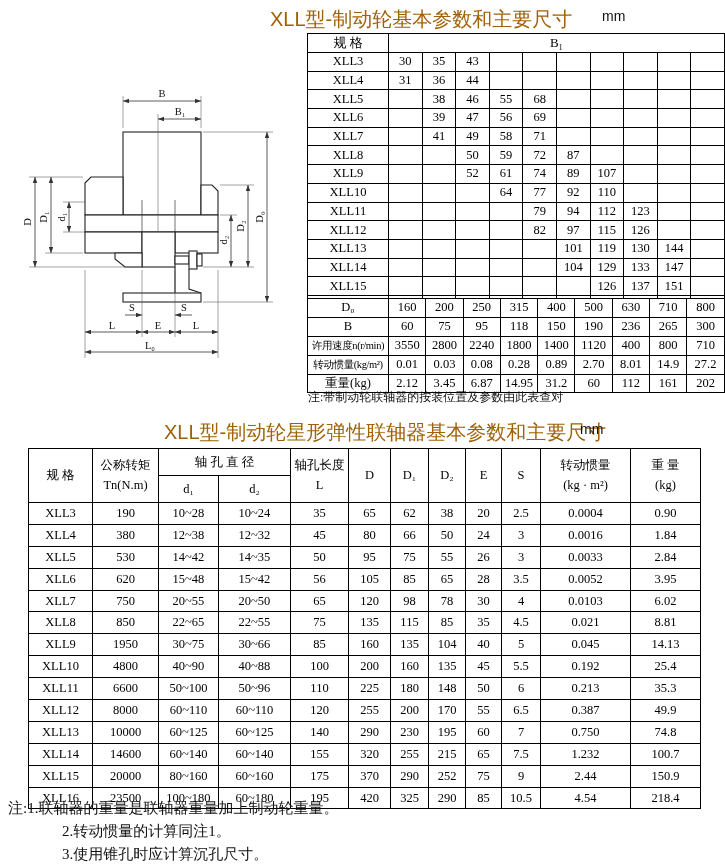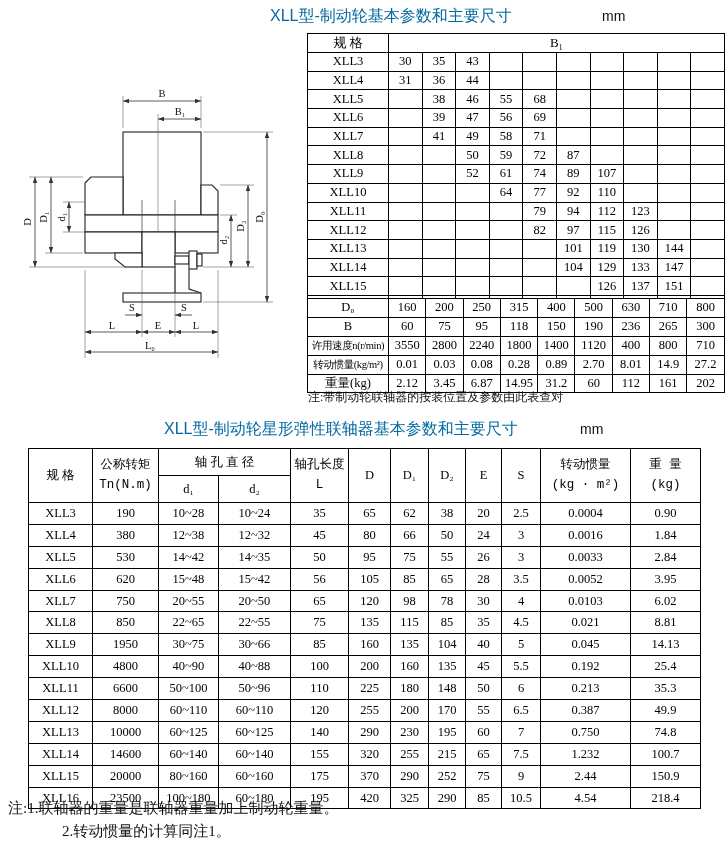--- a/index.html
+++ b/index.html
@@ -1,37 +1,37 @@
 <!DOCTYPE html>
 <html><head>
 <meta charset="utf-8">
 <style>
   html,body{margin:0;padding:0;background:#fff;}
   .page{position:relative;width:725px;height:867px;background:#fff;color:#000;
         font-family:"Liberation Serif","DejaVu Serif",serif;overflow:hidden;}
   .title{position:absolute;font-family:"Liberation Sans","DejaVu Sans",sans-serif;
-         font-size:16px;color:#0369a1;white-space:nowrap;}
+         font-size:20px;color:#a16207;white-space:nowrap;}
   .unit{position:absolute;font-family:"Liberation Sans","DejaVu Sans",sans-serif;
         font-size:14px;color:#111;}
   table{position:absolute;border-collapse:collapse;table-layout:fixed;background:#fff;}
   td,th{border:1px solid #000;text-align:center;vertical-align:middle;padding:0;
         font-weight:normal;font-size:12.5px;white-space:nowrap;overflow:hidden;
         font-family:"Liberation Serif","DejaVu Serif",serif;}
   .t1a{left:307px;top:33px;width:417px;border:1.5px solid #000;}
   .t1a th{height:17.7px;font-size:13px;}
   .t1a td{height:17.7px;}
   .t1b{left:307px;top:298px;width:417px;border:1.5px solid #000;}
   .t1b td{height:17.9px;}
   .t1b tr:nth-child(3) td:first-child,
   .t1b tr:nth-child(4) td:first-child{font-size:10.5px;letter-spacing:-0.4px;}
   .note{position:absolute;font-size:15px;white-space:nowrap;color:#111;}
   .t2{left:28px;top:448px;width:672px;border:1.5px solid #000;}
   .t2 thead th{height:26px;}
   .t2 td{height:20.9px;}
-  .stack span{display:block;line-height:1.55;font-family:Liberation Mono, monospace;}
+  .stack span{display:block;line-height:1.55;}
   svg text{font-family:"Liberation Serif","DejaVu Serif",serif;font-size:10.5px;fill:#111;}
   .dim{stroke:#333;stroke-width:0.8;fill:none;}
   .ext{stroke:#555;stroke-width:0.55;fill:none;}
   .part{stroke:#222;stroke-width:1.1;fill:#fff;}
   .thin{stroke:#333;stroke-width:0.7;fill:none;}
 </style>
 </head>
 <body>
 
 <div class="page">
@@ -652,14 +652,15 @@
           <td>85</td>
           <td>10.5</td>
           <td>4.54</td>
           <td>218.4</td>
         </tr>
       </tbody>
   </table>
 
   <div class="note" style="left:8px;top:799px;">注:1.联轴器的重量是联轴器重量加上制动轮重量。</div>
   <div class="note" style="left:62px;top:822px;">2.转动惯量的计算同注1。</div>
+  <div class="note" style="left:62px;top:845px;">3.使用锥孔时应计算沉孔尺寸。</div>
 
 </div>
 
 </body></html>

